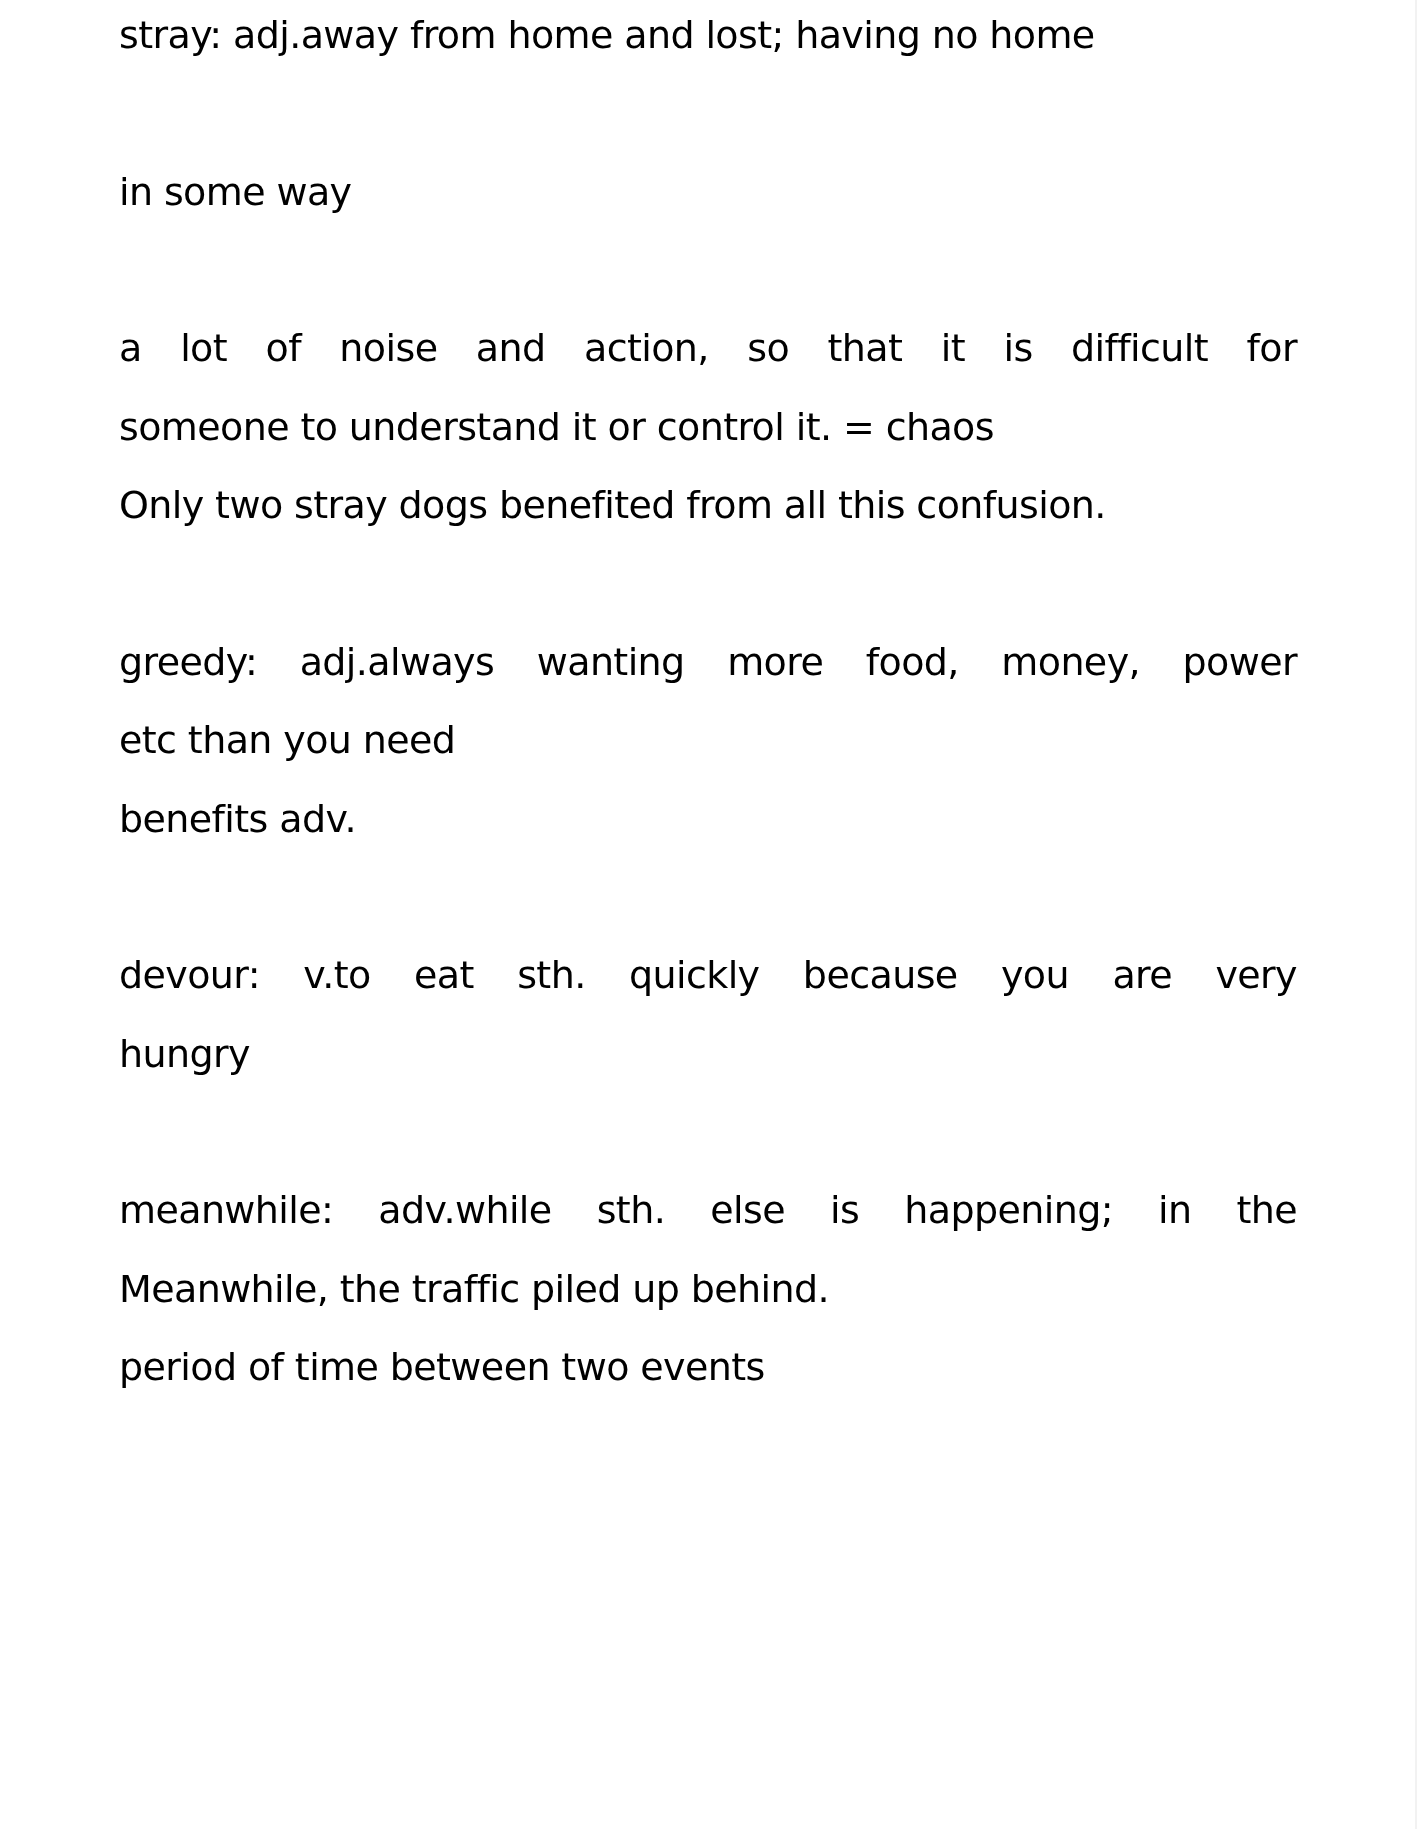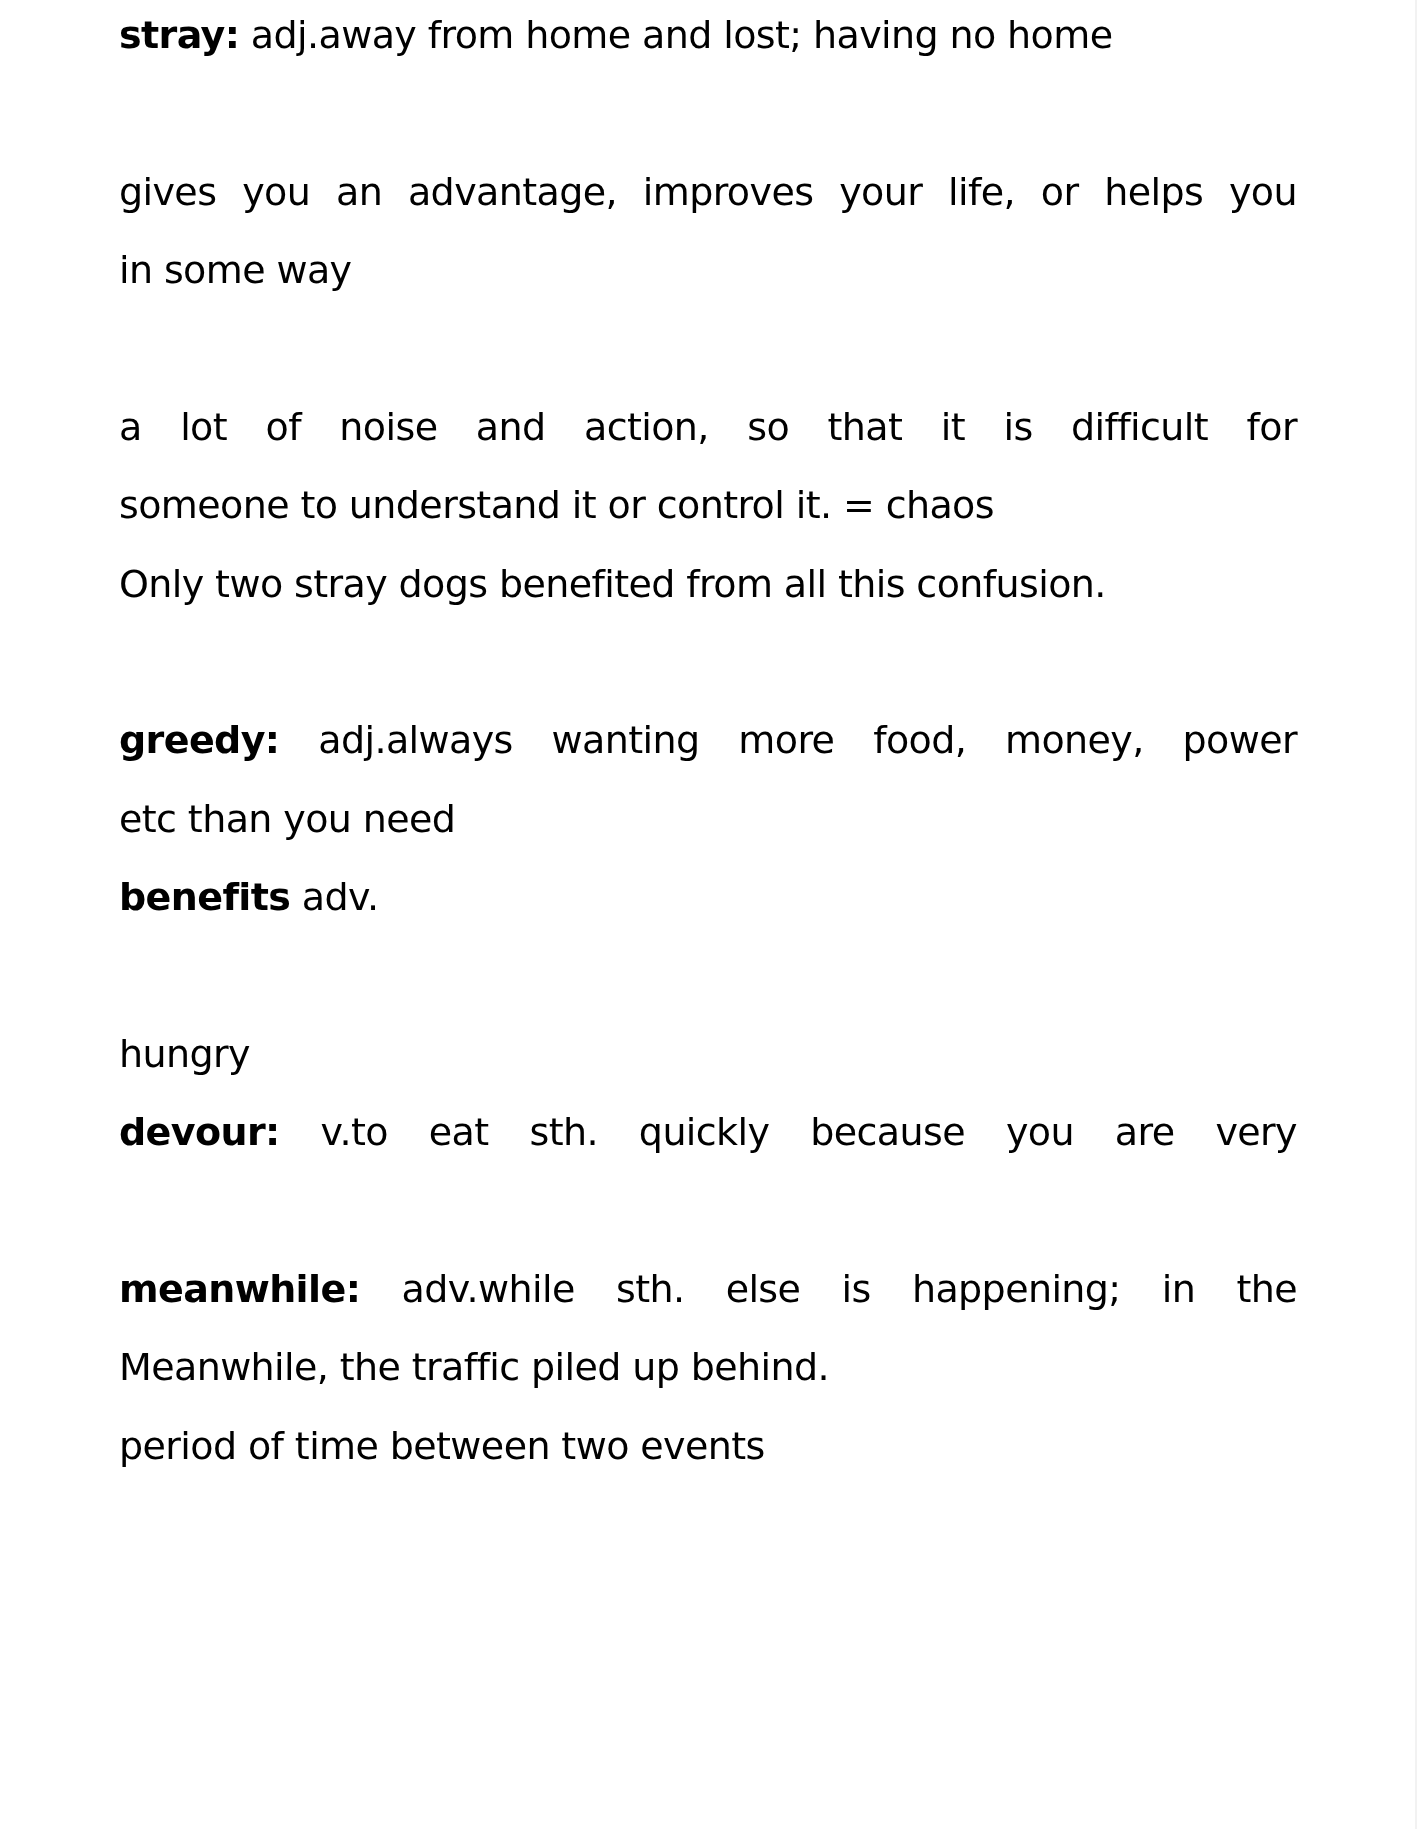--- a/index.html
+++ b/index.html
@@ -11,52 +11,51 @@
   .page {
     position: absolute; left: 119px; top: -4px; width: 1178px;
   }
   .entry { margin: 0 0 78px 0; }
   .line {
     font-size: 38px; line-height: 78.5px; letter-spacing: -0.6px;
     text-align: justify; text-align-last: left; margin: 0;
     white-space: normal;
   }
   .line.full { text-align-last: justify; }
-  .term { font-weight: bold; }
+  .term { font-weight: normal; }
   .edge { position: absolute; right: 0; top: 0; width: 2px; height: 1829px; background: #f2f2f2; }
 </style>
 </head>
 <body>
 
 <div class="page">
 
   <div class="entry">
     <p class="line"><span class="term">stray:</span><span> adj.away from home and lost; having no home</span></p>
   </div>
 
   <div class="entry">
-    <p class="line full">gives you an advantage, improves your life, or helps you</p>
     <p class="line">in some way</p>
   </div>
 
   <div class="entry">
     <p class="line full">a lot of noise and action, so that it is difficult for</p>
     <p class="line">someone to understand it or control it. = chaos</p>
     <p class="line">Only two stray dogs benefited from all this confusion.</p>
   </div>
 
   <div class="entry">
     <p class="line full"><span class="term">greedy:</span><span> adj.always wanting more food, money, power</span></p>
     <p class="line">etc than you need</p>
     <p class="line"><span class="term">benefits</span><span> adv.</span></p>
   </div>
 
   <div class="entry">
+    <p class="line full"><span class="term">devour:</span><span> v.to eat sth. quickly because you are very</span></p>
     <p class="line">hungry</p>
-    <p class="line full"><span class="term">devour:</span><span> v.to eat sth. quickly because you are very</span></p>
   </div>
 
   <div class="entry">
     <p class="line full"><span class="term">meanwhile:</span><span> adv.while sth. else is happening; in the</span></p>
     <p class="line">Meanwhile, the traffic piled up behind.</p>
     <p class="line">period of time between two events</p>
   </div>
 
 </div>
 

